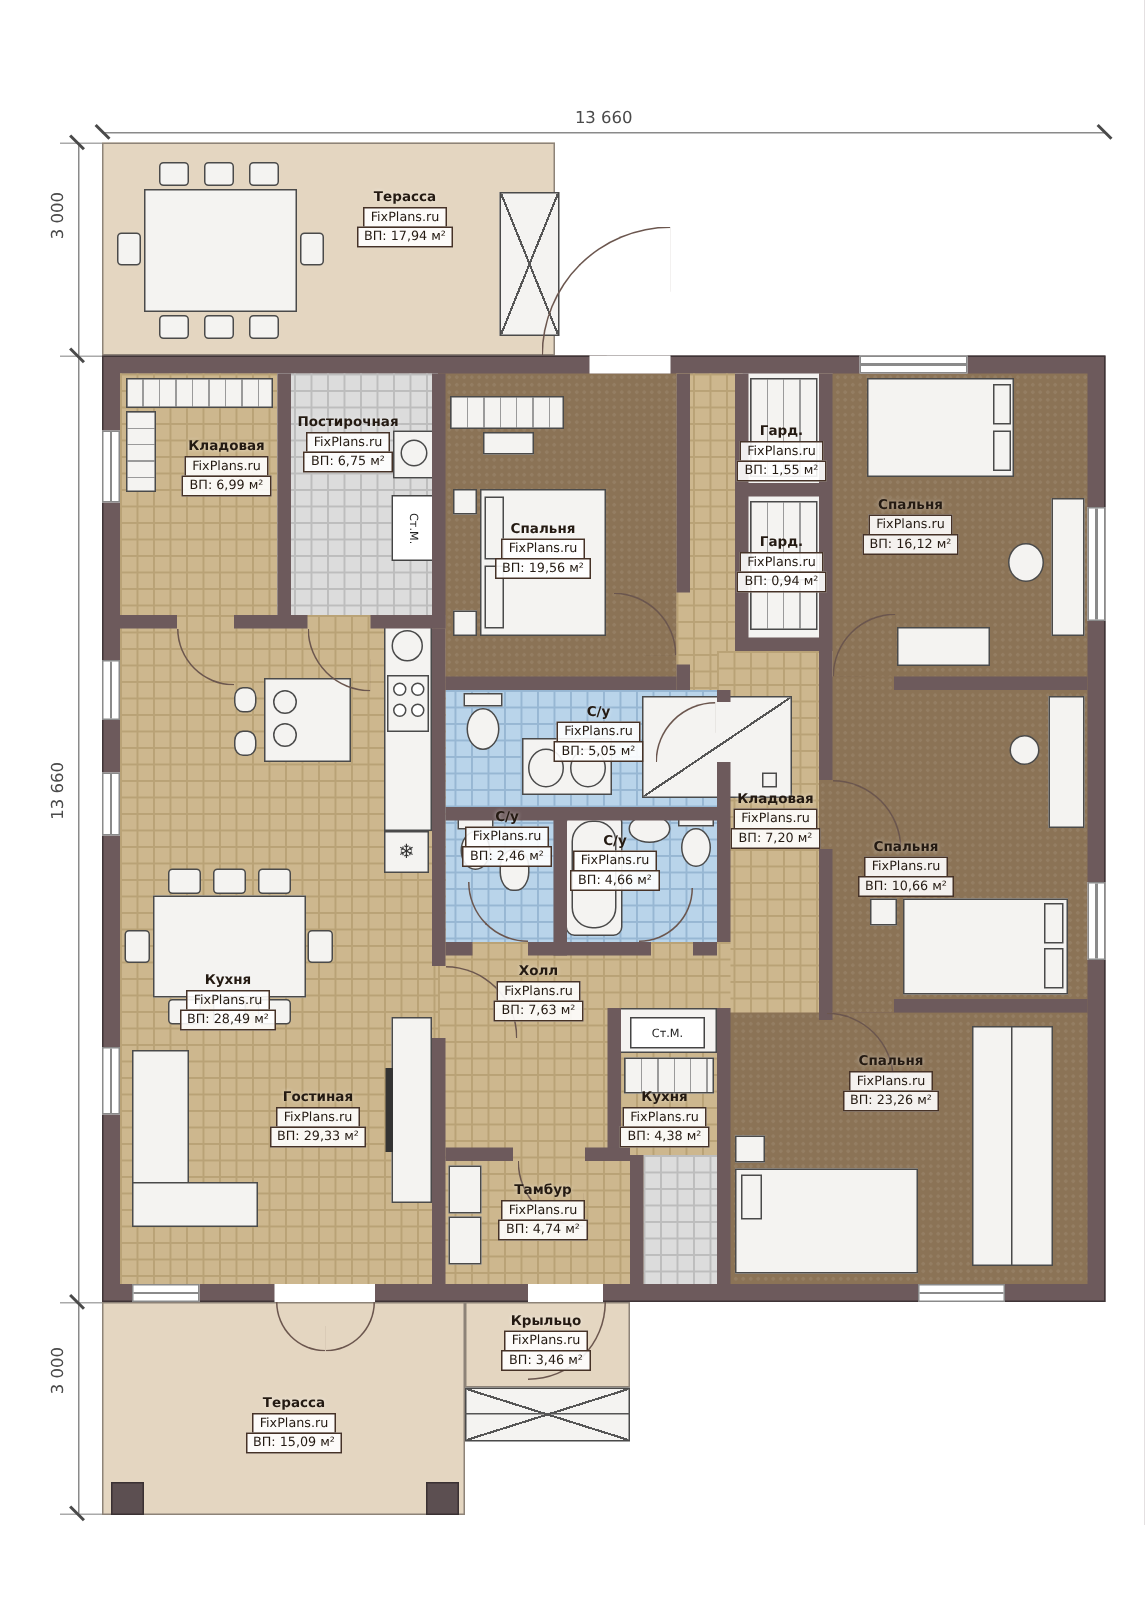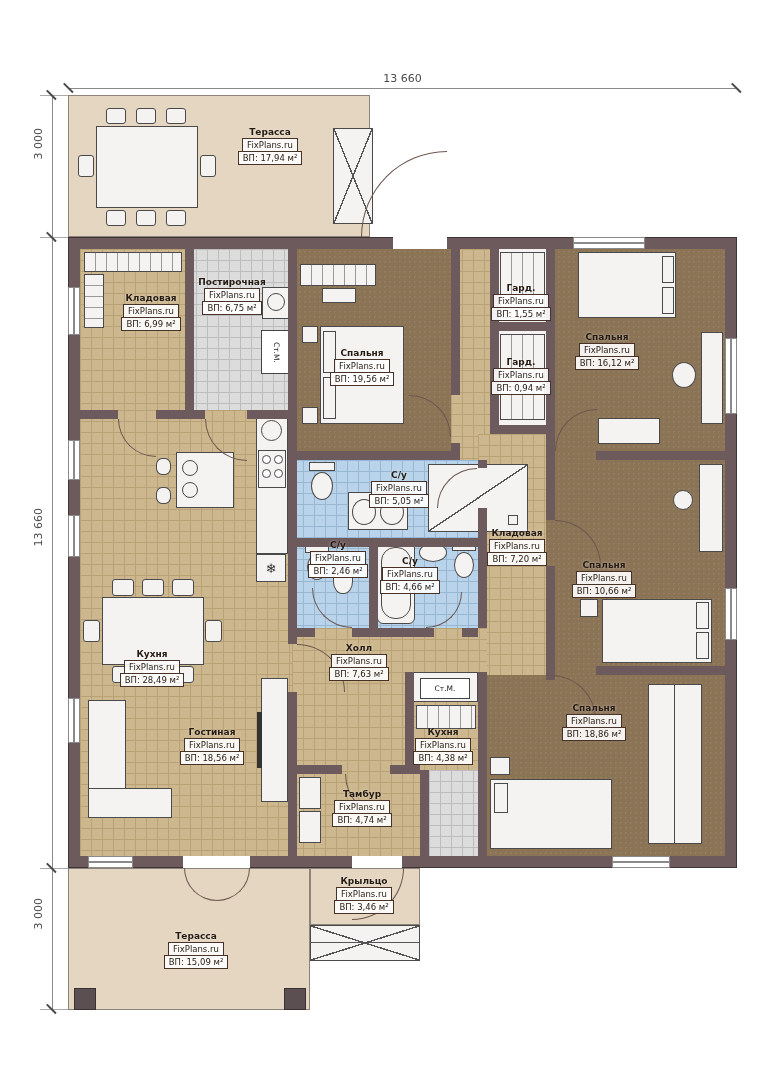--- a/index.html
+++ b/index.html
@@ -333,31 +333,31 @@
     <div class="rl-box">ВП: 28,49 м²</div>
   </div>
   <div class="room-label" style="left:317px;top:643px;width:84px;">
     <div class="rl-name">Холл</div>
     <div class="rl-box">FixPlans.ru</div>
     <div class="rl-box">ВП: 7,63 м²</div>
   </div>
   <div class="room-label" style="left:166px;top:727px;width:92px;">
     <div class="rl-name">Гостиная</div>
     <div class="rl-box">FixPlans.ru</div>
-    <div class="rl-box">ВП: 18,56 м²</div>
+    <div class="rl-box">ВП: 29,33 м²</div>
   </div>
   <div class="room-label" style="left:408px;top:727px;width:70px;">
     <div class="rl-name">Кухня</div>
     <div class="rl-box">FixPlans.ru</div>
     <div class="rl-box">ВП: 4,38 м²</div>
   </div>
   <div class="room-label" style="left:548px;top:703px;width:92px;">
     <div class="rl-name">Спальня</div>
     <div class="rl-box">FixPlans.ru</div>
-    <div class="rl-box">ВП: 18,86 м²</div>
+    <div class="rl-box">ВП: 23,26 м²</div>
   </div>
   <div class="room-label" style="left:320px;top:789px;width:84px;">
     <div class="rl-name">Тамбур</div>
     <div class="rl-box">FixPlans.ru</div>
     <div class="rl-box">ВП: 4,74 м²</div>
   </div>
   <div class="room-label" style="left:318px;top:876px;width:92px;">
     <div class="rl-name">Крыльцо</div>
     <div class="rl-box">FixPlans.ru</div>
     <div class="rl-box">ВП: 3,46 м²</div>

